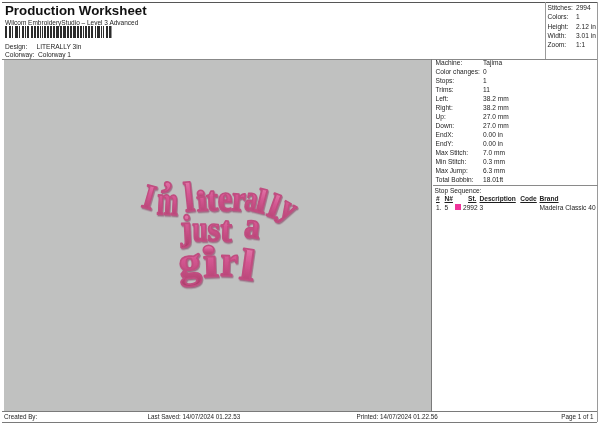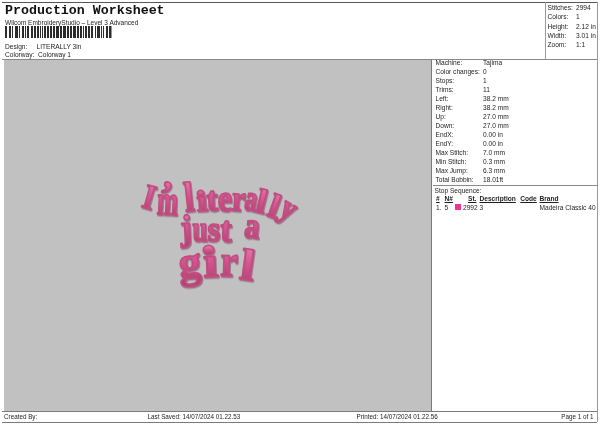--- a/index.html
+++ b/index.html
@@ -7,21 +7,21 @@
   .abs{position:absolute;white-space:nowrap;color:#1d1d1d;}
   .ln{position:absolute;background:#777;}
   .emb{position:absolute;left:0;top:0;}
 </style></head>
 <body>
 
   <div class="ln" style="left:2px;top:2px;width:595px;height:1px;background:#565656"></div>
   <div class="ln" style="left:596.5px;top:2px;width:1px;height:420px;background:#9a9a9a"></div>
   <div class="ln" style="left:2px;top:58.9px;width:595px;height:1.2px;background:#888"></div>
 
-  <div class="abs" style="left:5px;top:4.4px;font-size:13.3px;font-weight:bold;line-height:13px;color:#111;font-family:Liberation Mono, monospace;">Production Worksheet</div>
+  <div class="abs" style="left:5px;top:4.4px;font-size:13.3px;font-weight:bold;line-height:13px;color:#111;">Production Worksheet</div>
   <div class="abs" style="left:5px;top:18.6px;font-size:6.5px;line-height:7px;color:#222;">Wilcom EmbroideryStudio – Level 3 Advanced</div>
   <svg class="abs" style="left:0;top:0" width="130" height="42" viewBox="0 0 130 42">
     <rect x="5.0" y="26" width="2" height="12" fill="#2b2b2b"></rect>
     <rect x="9.0" y="26" width="2" height="12" fill="#2b2b2b"></rect>
     <rect x="12.0" y="26" width="1" height="12" fill="#2b2b2b"></rect>
     <rect x="15.0" y="26" width="3" height="12" fill="#2b2b2b"></rect>
     <rect x="19.0" y="26" width="1" height="12" fill="#2b2b2b"></rect>
     <rect x="22.0" y="26" width="2" height="12" fill="#2b2b2b"></rect>
     <rect x="25.0" y="26" width="1" height="12" fill="#2b2b2b"></rect>
     <rect x="27.0" y="26" width="2" height="12" fill="#2b2b2b"></rect>

